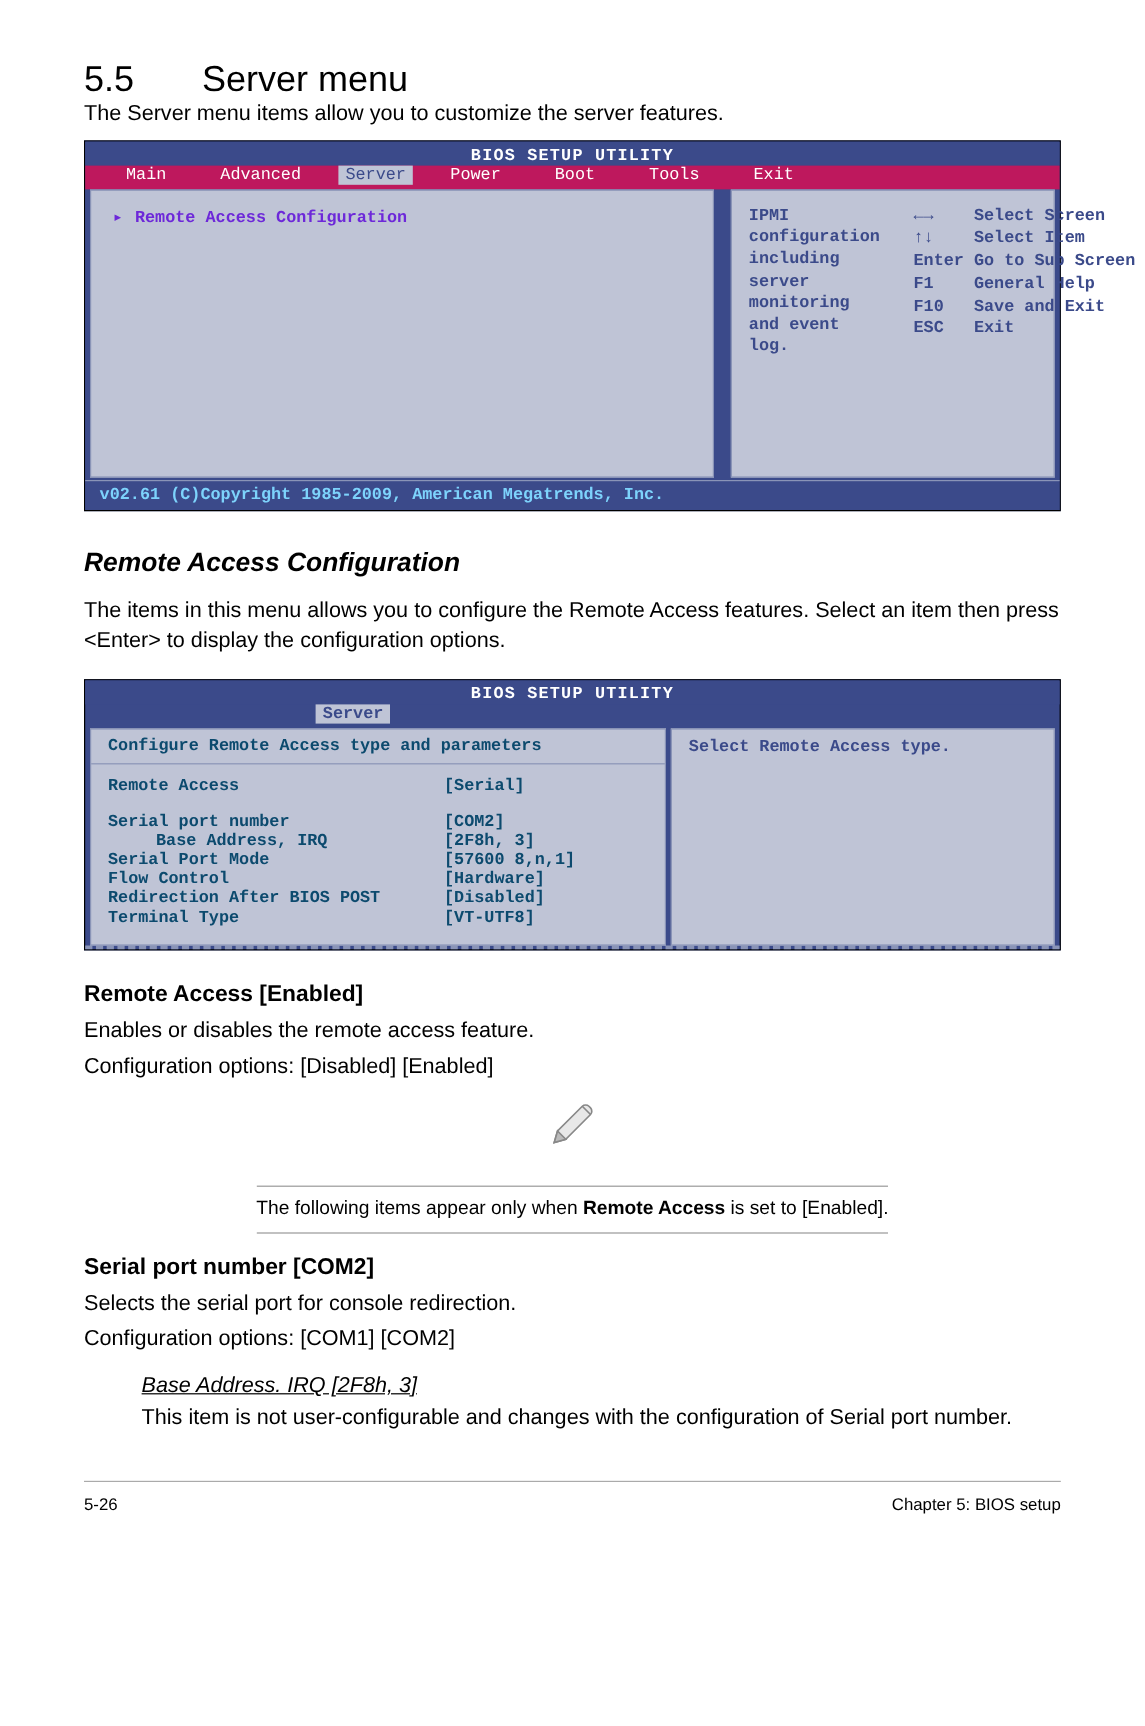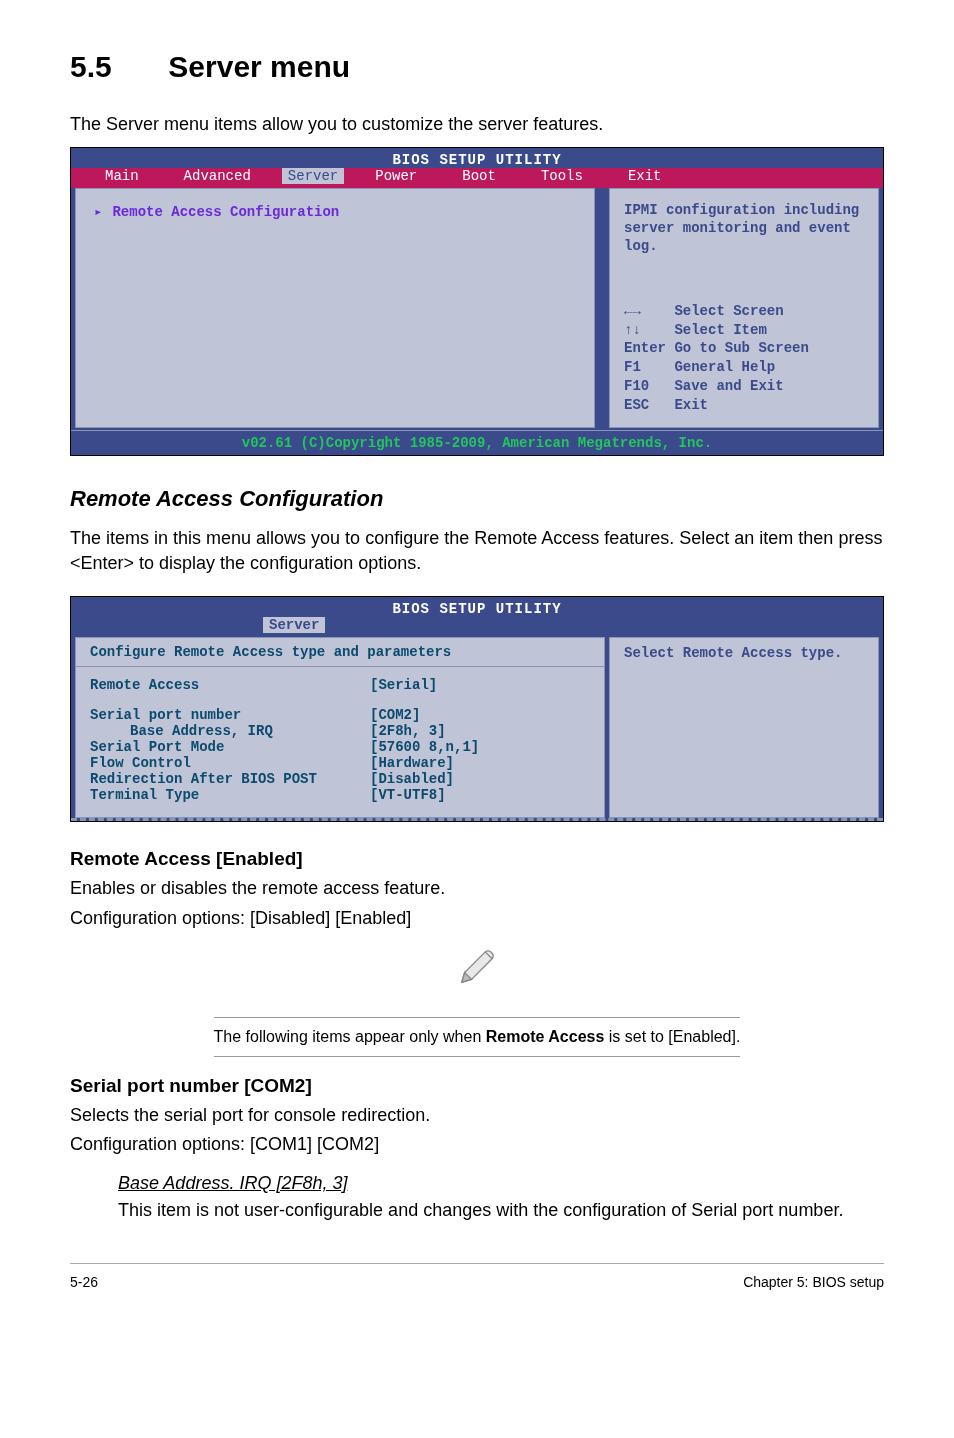--- a/index.html
+++ b/index.html
@@ -5,22 +5,22 @@
   * { box-sizing: border-box; margin: 0; padding: 0; }
   body {
     font-family: Arial, Helvetica, sans-serif;
     background: #fff;
     color: #000;
     width: 954px;
     padding: 50px 70px 30px 70px;
   }
   .section-title {
     font-size: 30px;
-    font-weight: bold;
-    margin-bottom: 30px;
+    font-weight: normal;
+    margin-bottom: 0;
   }
   .section-title .num { display: inline-block; min-width: 90px; }
   .intro-text {
     font-size: 18px;
     margin-bottom: 12px;
   }
 
   .bios-box {
     background: #3b4a8a;
     color: #fff;
@@ -65,40 +65,39 @@
     margin: 0 12px 2px 4px;
     font-weight: bold;
   }
   .bios-left .arrow { margin-right: 10px; }
   .bios-right {
     width: 270px;
     background: #bfc4d6;
     color: #3b4a8a;
     font-weight: bold;
     display: flex;
-    flex-direction: column;
+    flex-direction: row;
     border: 1px solid #8a94b7;
     margin: 0 4px 2px 2px;
   }
   .bios-right-top {
     padding: 12px 14px;
     flex: 1;
     line-height: 1.3;
   }
   .bios-right-bottom {
     padding: 12px 14px;
     line-height: 1.35;
     white-space: pre;
   }
   .bios-footer {
     background: #3b4a8a;
-    color: #22c55e;
-    text-align: center;
-    font-weight: bold;
-    padding: 4px 0;
+    color: #7dd3fc;
+    font-weight: bold;
+    padding: 4px 12px;
     border-top: 1px solid #8a94b7;
   }
 
   .subheading-italic {
     font-size: 22px;
     font-weight: bold;
     font-style: italic;
     margin-bottom: 14px;
   }
   .body-text {
@@ -141,21 +140,21 @@
     padding: 6px 14px;
     border-bottom: 1px solid #8a94b7;
   }
   .bios2-left-body {
     padding: 10px 14px 14px 14px;
   }
   .bios2-row { display: flex; }
   .bios2-label { width: 280px; }
   .bios2-label.indent { padding-left: 40px; }
   .bios2-right {
-    width: 270px;
+    width: 320px;
     background: #bfc4d6;
     color: #3b4a8a;
     font-weight: bold;
     border: 1px solid #8a94b7;
     margin: 0 4px 0 2px;
     padding: 6px 14px;
     line-height: 1.3;
   }
   .dashed-bottom {
     border-bottom: 3px dashed #8a94b7;

